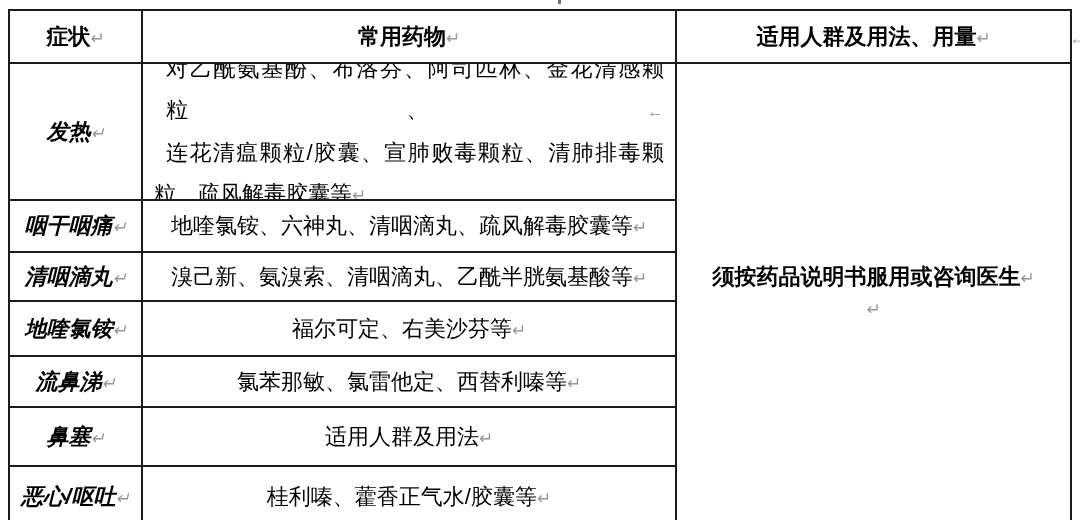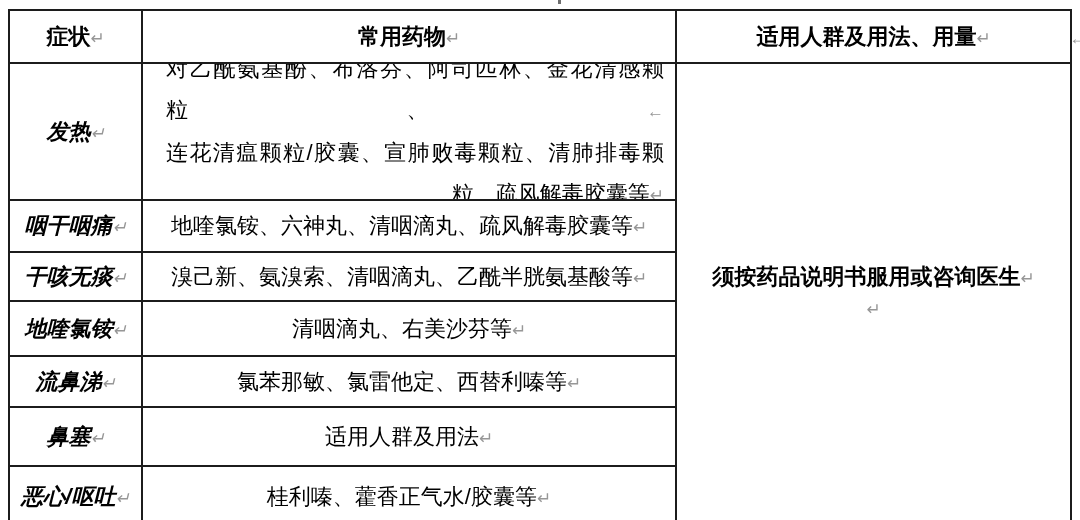--- a/index.html
+++ b/index.html
@@ -50,21 +50,21 @@
     font-weight: normal;
   }
 
   
   .multi-line {
     display: flex; flex-direction: column; justify-content: center;
     height: 119px; padding: 0 3px;
   }
   .drug-line { line-height: 41px; white-space: nowrap; }
   .jl { text-align: justify; text-align-last: justify; white-space: normal; margin-left: 12px; }
-  .cl { text-align: right; text-decoration: underline; }
+  .cl { text-align: left; text-decoration: underline; }
 
   
   td.usage-note-cell .note-line { font-weight: bold; line-height: 24px; }
   td.usage-note-cell .empty-line { line-height: 34px; }
 </style>
 </head>
 <body>
 
 <div class="page">
 
@@ -116,33 +116,33 @@
       <td class="symptom-cell">
         <span>咽干咽痛</span><span class="mark">↵</span>
       </td>
       <td>
         <span>地喹氯铵、六神丸、清咽滴丸、疏风解毒胶囊等</span><span class="mark">↵</span>
       </td>
     </tr>
 
     <tr style="height:49px">
       <td class="symptom-cell">
-        <span>干咳无痰</span><span class="mark">↵</span>
+        <span>清咽滴丸</span><span class="mark">↵</span>
       </td>
       <td>
         <span>溴己新、氨溴索、清咽滴丸、乙酰半胱氨基酸等</span><span class="mark">↵</span>
       </td>
     </tr>
 
     <tr style="height:55px">
       <td class="symptom-cell">
         <span>地喹氯铵</span><span class="mark">↵</span>
       </td>
       <td>
-        <span>清咽滴丸、右美沙芬等</span><span class="mark">↵</span>
+        <span>福尔可定、右美沙芬等</span><span class="mark">↵</span>
       </td>
     </tr>
 
     <tr style="height:51px">
       <td class="symptom-cell">
         <span>流鼻涕</span><span class="mark">↵</span>
       </td>
       <td>
         <span>氯苯那敏、氯雷他定、西替利嗪等</span><span class="mark">↵</span>
       </td>

